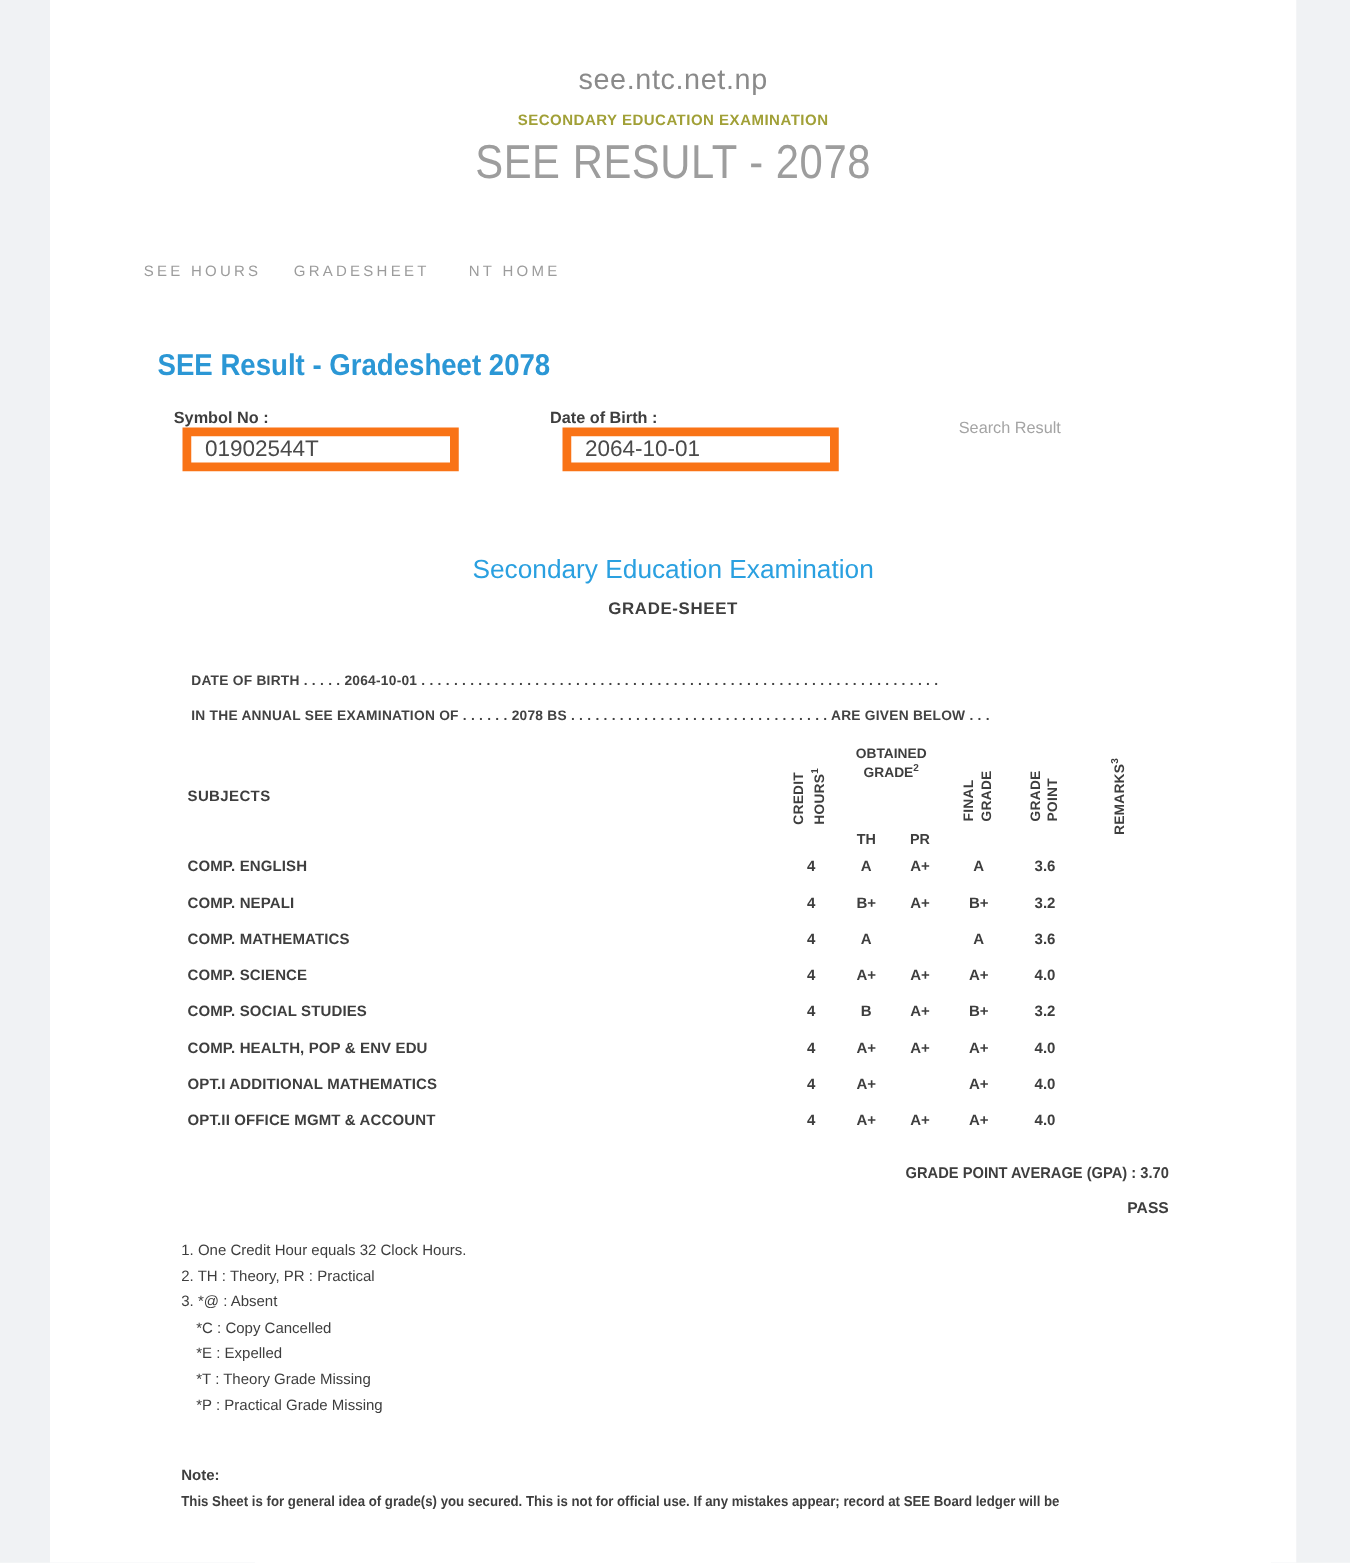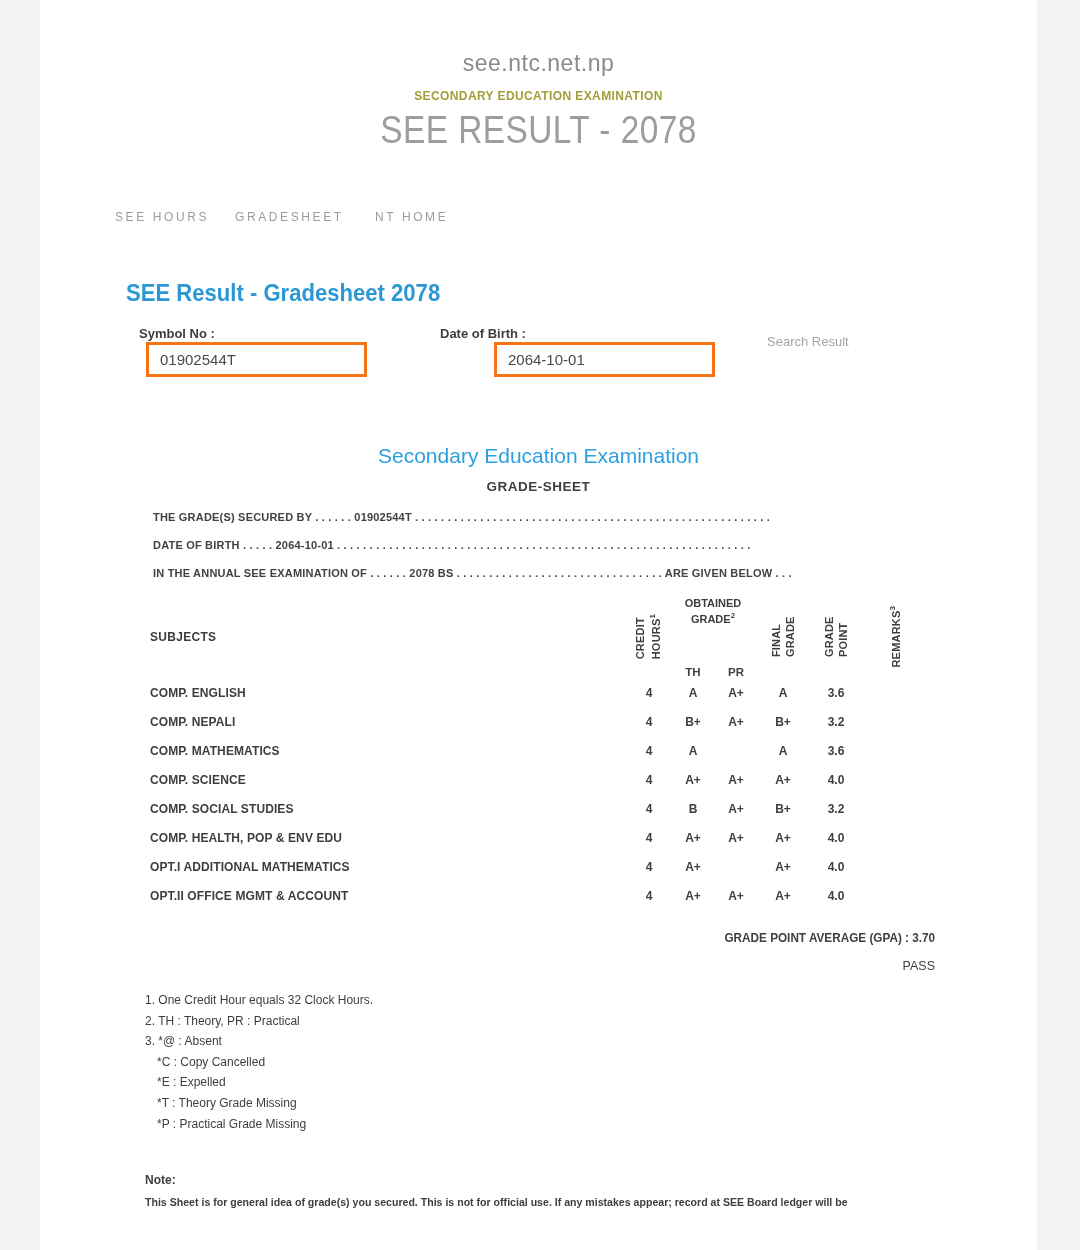--- a/index.html
+++ b/index.html
@@ -15,24 +15,24 @@
     transform:scaleX(0.88); }
 
   .nav-link { top:210px; font-size:12px; color:#9c9c9c; letter-spacing:2.6px; cursor:pointer; }
   .nav-see-home { left:75px; } .nav-gradesheet { left:195px; } .nav-nt-home { left:335px; }
 
   .page-h2 { left:86px; top:279px; font-size:24px; color:#2b97d5;
     transform:scaleX(0.92); transform-origin:left center; white-space:nowrap; }
 
   .field-label { top:326px; font-size:13px; font-weight:bold; color:#3e3e3e;text-align:right; }
   .lbl-symbol { left:99px; } .lbl-dob { left:400px; }
-  .txt-input { top:342px; width:221px; height:35px; border:3px solid #f97316; background:#fff;
-    padding-left:11px; font-size:15px; color:#4a4a4a; font-family:"Liberation Sans",sans-serif;
+  .txt-input { top:342px; width:221px; height:35px; border:7px solid #f97316; background:#fff;
+    padding-left:11px; font-size:18px; color:#4a4a4a; font-family:"Liberation Sans",sans-serif;
     outline:none; border-radius:0; }
-  .inp-symbol { left:106px; } .inp-dob { left:410px;margin-left:44px; }
+  .inp-symbol { left:106px; } .inp-dob { left:410px; }
   .search-btn { left:727px; top:334px; font-size:13px; color:#a4a4a4; background:none;
     border:none; cursor:pointer; font-family:"Liberation Sans",sans-serif; }
 
   .sheet-heading { top:444px; font-size:21px; color:#2aa0e0; }
   .sheet-subheading { top:479px; font-size:13.5px; font-weight:bold; color:#3e3e3e; letter-spacing:0.5px; }
 
   .dotline { left:113px; font-size:11px; font-weight:bold; color:#424242; white-space:nowrap;
     overflow:hidden; max-width:660px; letter-spacing:0.2px; }
   .dl1 { top:511px; } .dl2 { top:539px; } .dl3 { top:567px; }
 
@@ -49,21 +49,21 @@
   .obt-sub { display:grid; grid-template-columns:46px 40px; margin-top:12px; width:86px; }
   .obt-sub span { text-align:center; font-size:11.5px; font-weight:bold; color:#3e3e3e; }
   sup { font-size:8px; }
 
   .trow { height:29px; align-items:center; font-size:12px; font-weight:bold; color:#3e3e3e; }
   .trow .cell { text-align:center; }
   .trow .cell-subject { text-align:left; letter-spacing:0.1px; white-space:nowrap; }
 
   .gpa-line { right:102px; top:931px; font-size:12.5px; font-weight:bold; color:#3e3e3e;
     transform:scaleX(0.94); transform-origin:right center; white-space:nowrap; }
-  .pass-line { right:102px; top:959px; font-size:12.5px; font-weight:normal; color:#3e3e3e; }
+  .pass-line { right:102px; top:959px; font-size:12.5px; font-weight:bold; color:#3e3e3e; }
 
   .footnotes { left:105px; top:990px; font-size:12px; font-weight:normal; color:#3e3e3e; }
   .footnotes .fline { line-height:20.6px; white-space:nowrap; }
   .footnotes .indent { padding-left:12px; }
 
   .note-label { left:105px; top:1173px; font-size:12px; font-weight:bold; color:#3e3e3e; }
   .note-text { left:105px; top:1196px; font-size:11.5px; font-weight:bold; color:#3e3e3e;
     white-space:nowrap; transform:scaleX(0.92); transform-origin:left center; }
 </style>
 </head>
@@ -87,21 +87,20 @@
   <input class="abs txt-input inp-symbol" type="text" value="01902544T" style="">
 
   <label class="abs field-label lbl-dob">Date of Birth :</label>
   <input class="abs txt-input inp-dob" type="text" value="2064-10-01" style="">
 
   <button class="abs search-btn">Search Result</button>
 
   <div class="abs ctr sheet-heading">Secondary Education Examination</div>
   <div class="abs ctr sheet-subheading">GRADE-SHEET</div>
 
-  <div class="abs dotline dl1">THE GRADE(S) SECURED BY . . . . . . 01902544T . . . . . . . . . . . . . . . . . . . . . . . . . . . . . . . . . . . . . . . . . . . . . . . . . . . . . . .</div>
   <div class="abs dotline dl2">DATE OF BIRTH . . . . . 2064-10-01 . . . . . . . . . . . . . . . . . . . . . . . . . . . . . . . . . . . . . . . . . . . . . . . . . . . . . . . . . . . . . . . .</div>
   <div class="abs dotline dl3">IN THE ANNUAL SEE EXAMINATION OF . . . . . . 2078 BS . . . . . . . . . . . . . . . . . . . . . . . . . . . . . . . . ARE GIVEN BELOW . . .</div>
 
   <div class="abs gtable">
 
     <div class="grid-row thead">
       <div class="th-subjects">SUBJECTS</div>
       <div>
         <div class="rot">
           <span class="ln">CREDIT</span>

